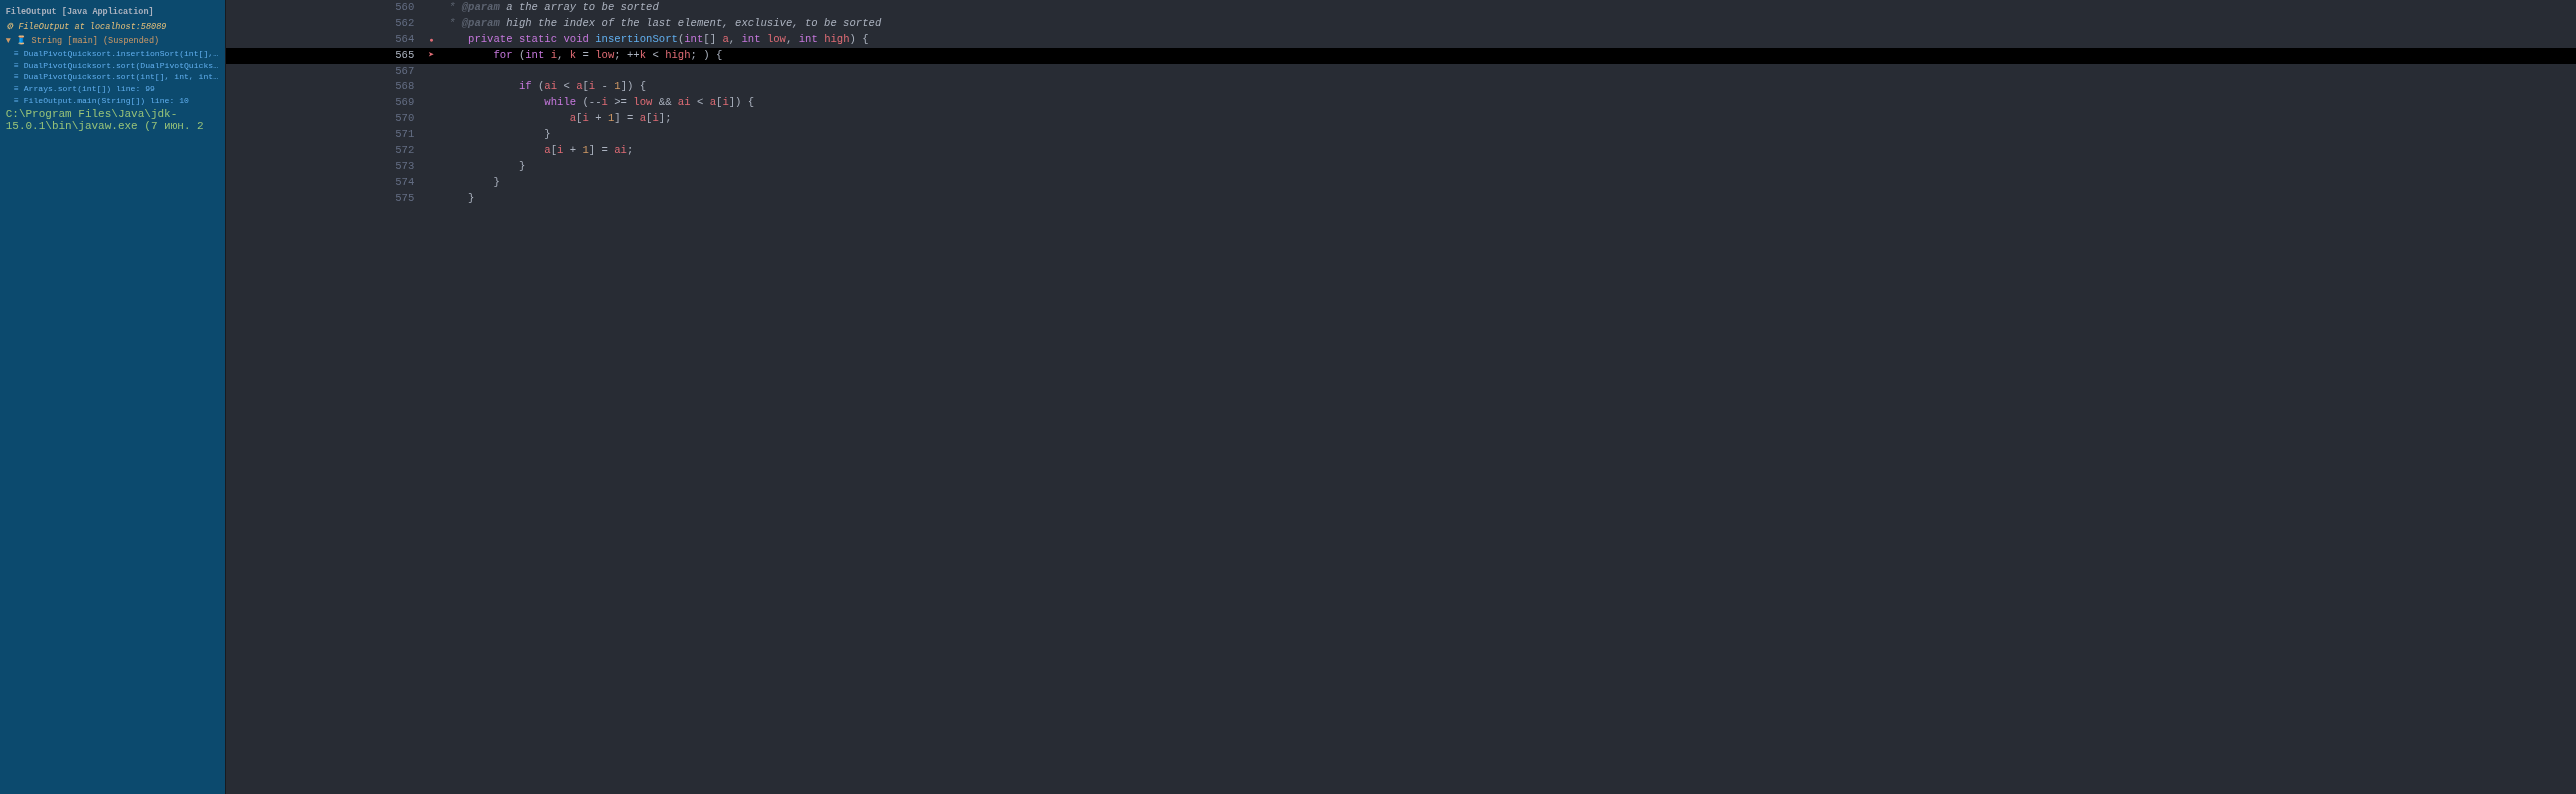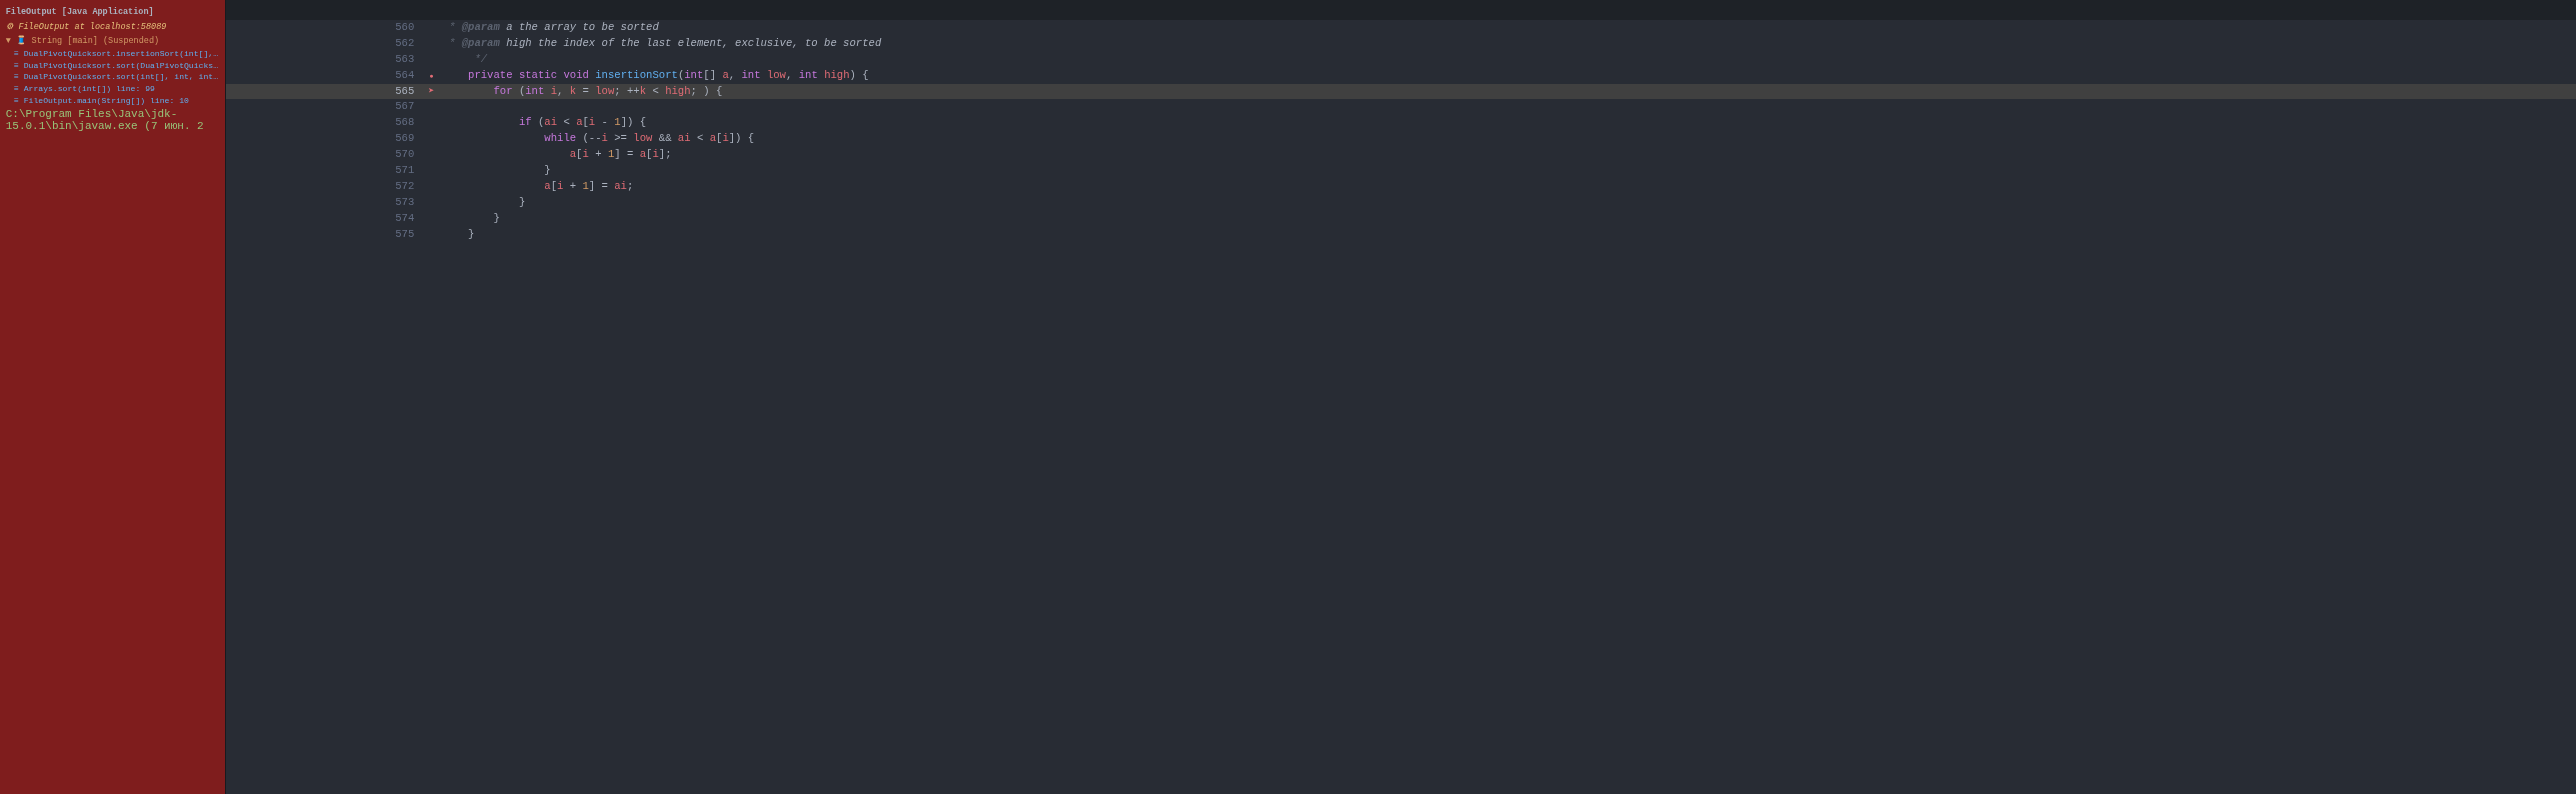--- a/index.html
+++ b/index.html
@@ -13,21 +13,21 @@
       font-family: 'Courier New', Courier, monospace;
       color: #abb2bf;
       display: flex;
       height: 100vh;
       overflow: hidden;
     }
 
     .sidebar {
       width: 226px;
       min-width: 226px;
-      background-color: #7f1d1d;
+      background-color: #0c4a6e;
       border-right: 0.7px solid #181a1f;
       padding: 4.2px 0;
       overflow-y: auto;
       font-size: 9.2px;
     }
 
     .sidebar-title {
       color: #abb2bf;
       font-size: 8.5px;
       padding: 2.8px 5.7px;
@@ -60,21 +60,20 @@
       padding: 1.4px 5.7px 1.4px 5.7px;
       color: #98c379;
       font-size: 11px;
     }
 
     .code-panel {
       flex: 1;
       background-color: #282c34;
       overflow: auto;
       position: relative;
-      margin-top: 20px;
     }
 
     .code-table {
       width: 100%;
       border-collapse: collapse;
       font-size: 10.6px;
       line-height: 1.5;
     }
 
     .line-number {
@@ -97,21 +96,21 @@
       text-align: center;
     }
 
     .line-content {
       padding: 0 5.7px;
       white-space: pre;
       vertical-align: top;
     }
 
     .current-line {
-      background-color: #404040;
+      background-color: #000000;
     }
 
     .current-line .line-number {
       color: #abb2bf;
     } 
     .num { color: #d19a66; } 
     .cm { color: #5c6370; font-style: italic; text-align: center; } 
     .cm span { color: #5c6370; } 
     .param-tag { color: #61afef; font-weight: bold; } 
     .plain { color: #abb2bf; }
@@ -177,25 +176,20 @@
         <td class="line-content"><span class="cm"> * <span class="param-tag">@param</span> <span style="color:#abb2bf">a the array to be sorted</span></span></td>
       </tr>
 
 
       <tr>
         <td class="line-number">562</td>
         <td class="line-marker"></td>
         <td class="line-content"><span class="cm"> * <span class="param-tag">@param</span> <span style="color:#abb2bf">high the index of the last element, exclusive, to be sorted</span></span></td>
       </tr>
 
-      <tr>
-        <td class="line-number">563</td>
-        <td class="line-marker"></td>
-        <td class="line-content"><span class="cm">     */</span></td>
-      </tr>
 
       <tr>
         <td class="line-number">564</td>
         <td class="line-marker"><span class="dot-marker">●</span></td>
         <td class="line-content">    <span class="purple">private</span> <span class="purple">static</span> <span class="purple">void</span> <span class="blue">insertionSort</span><span class="plain">(</span><span class="purple">int</span><span class="plain">[]</span> <span class="red">a</span><span class="plain">,</span> <span class="purple">int</span> <span class="red">low</span><span class="plain">,</span> <span class="purple">int</span> <span class="red">high</span><span class="plain">) {</span></td>
       </tr>
 
       <tr class="current-line">
         <td class="line-number">565</td>
         <td class="line-marker"><span class="debug-arrow">➤</span></td>

